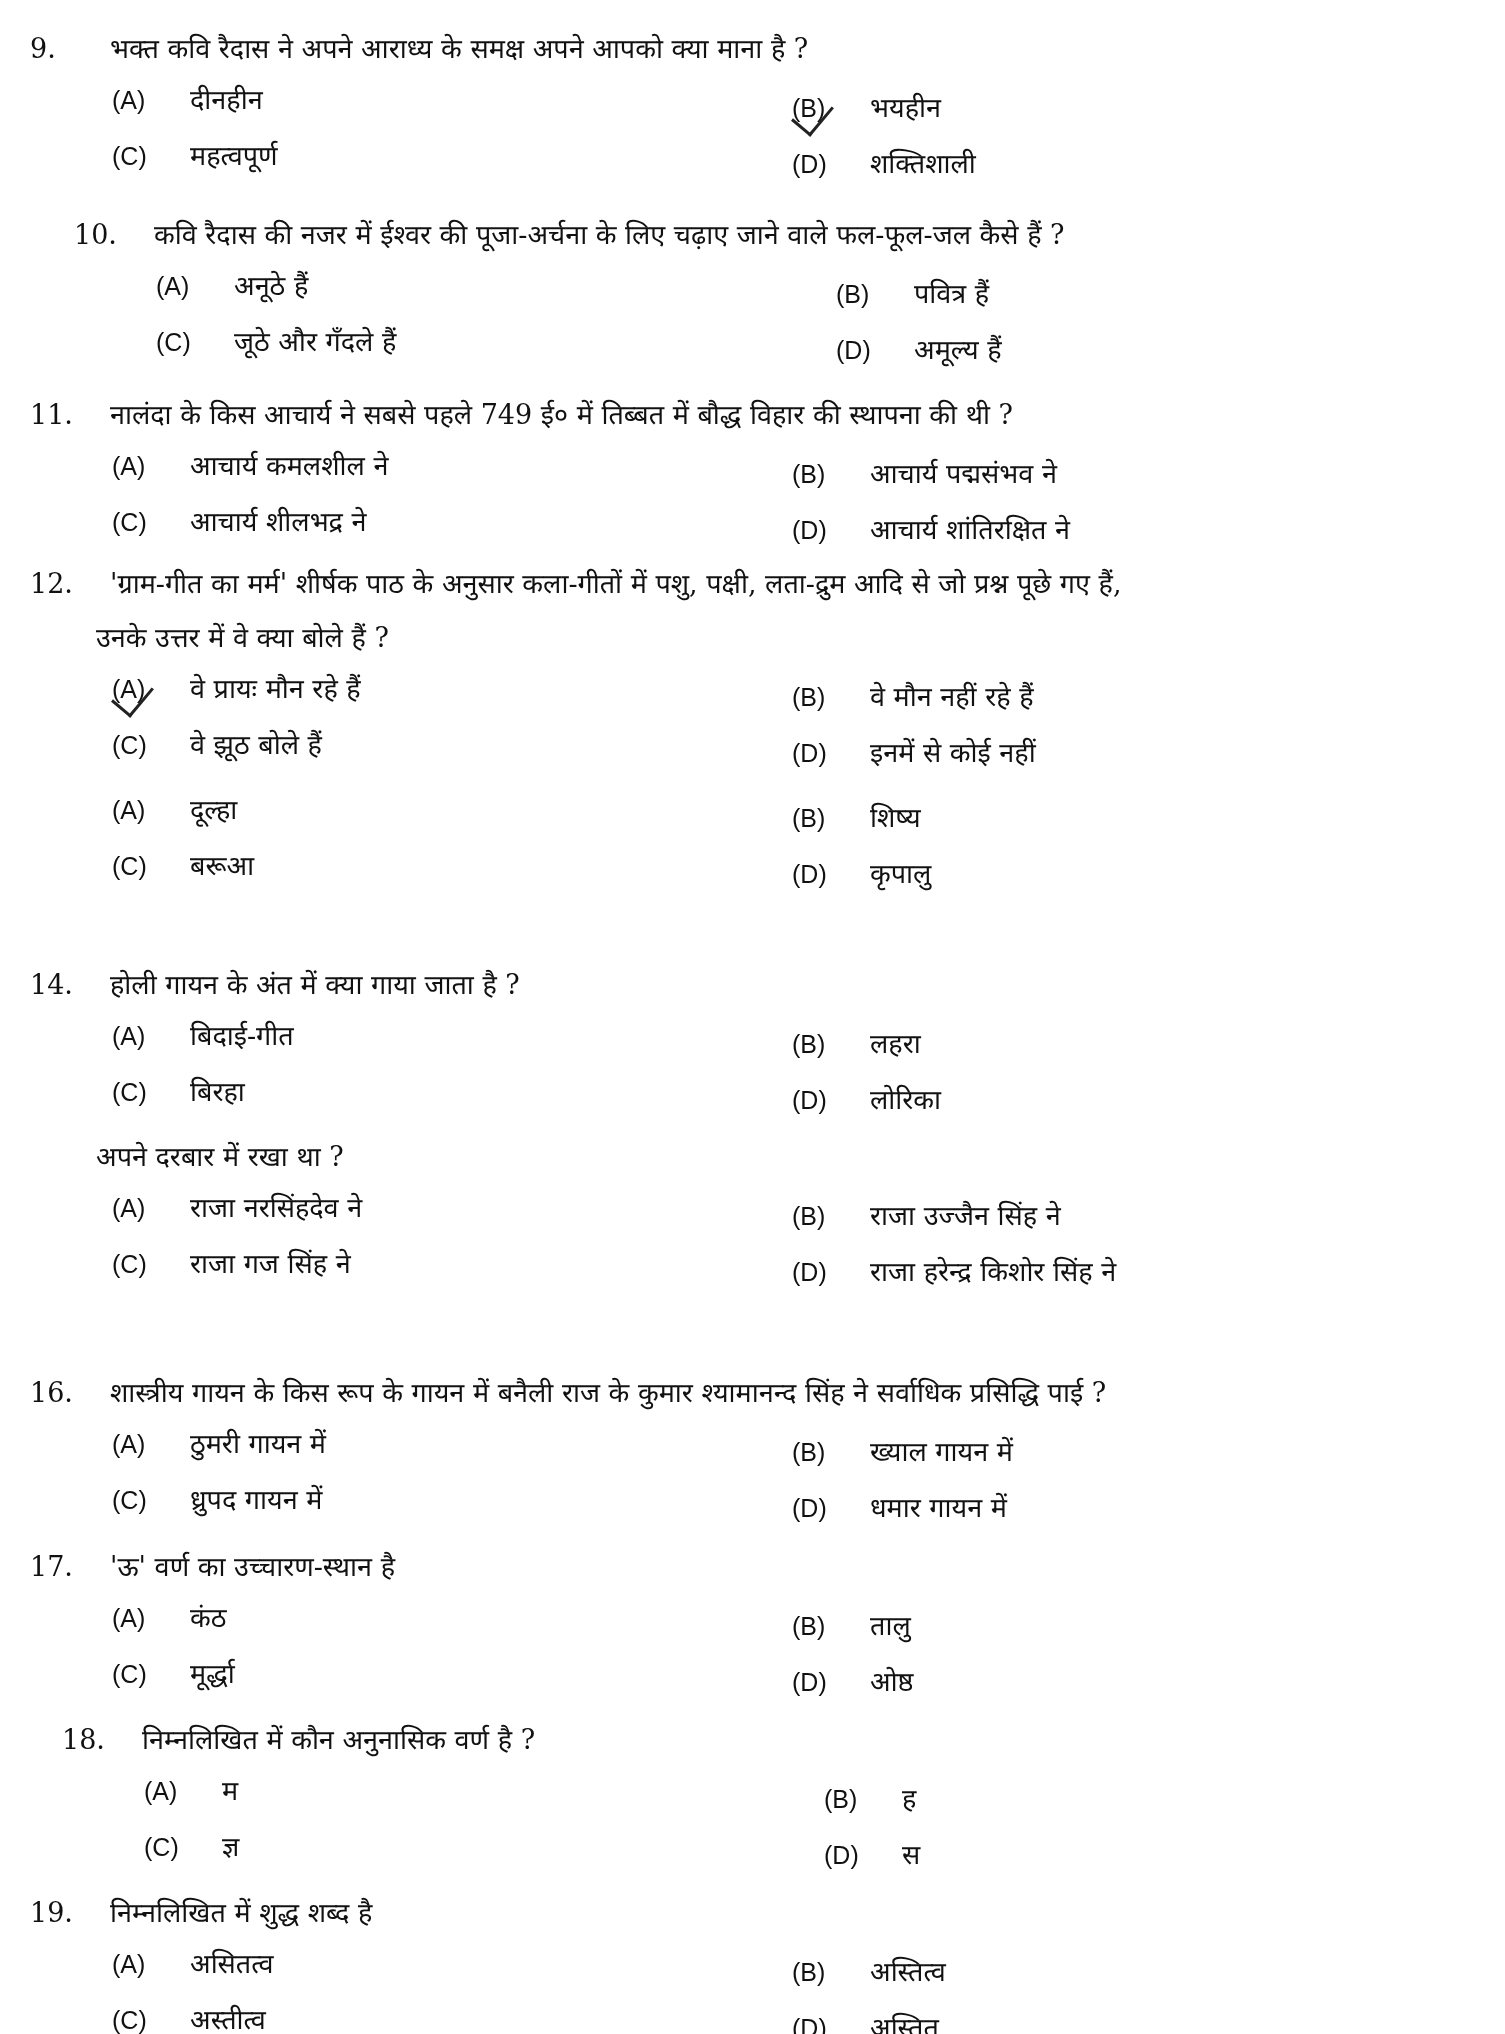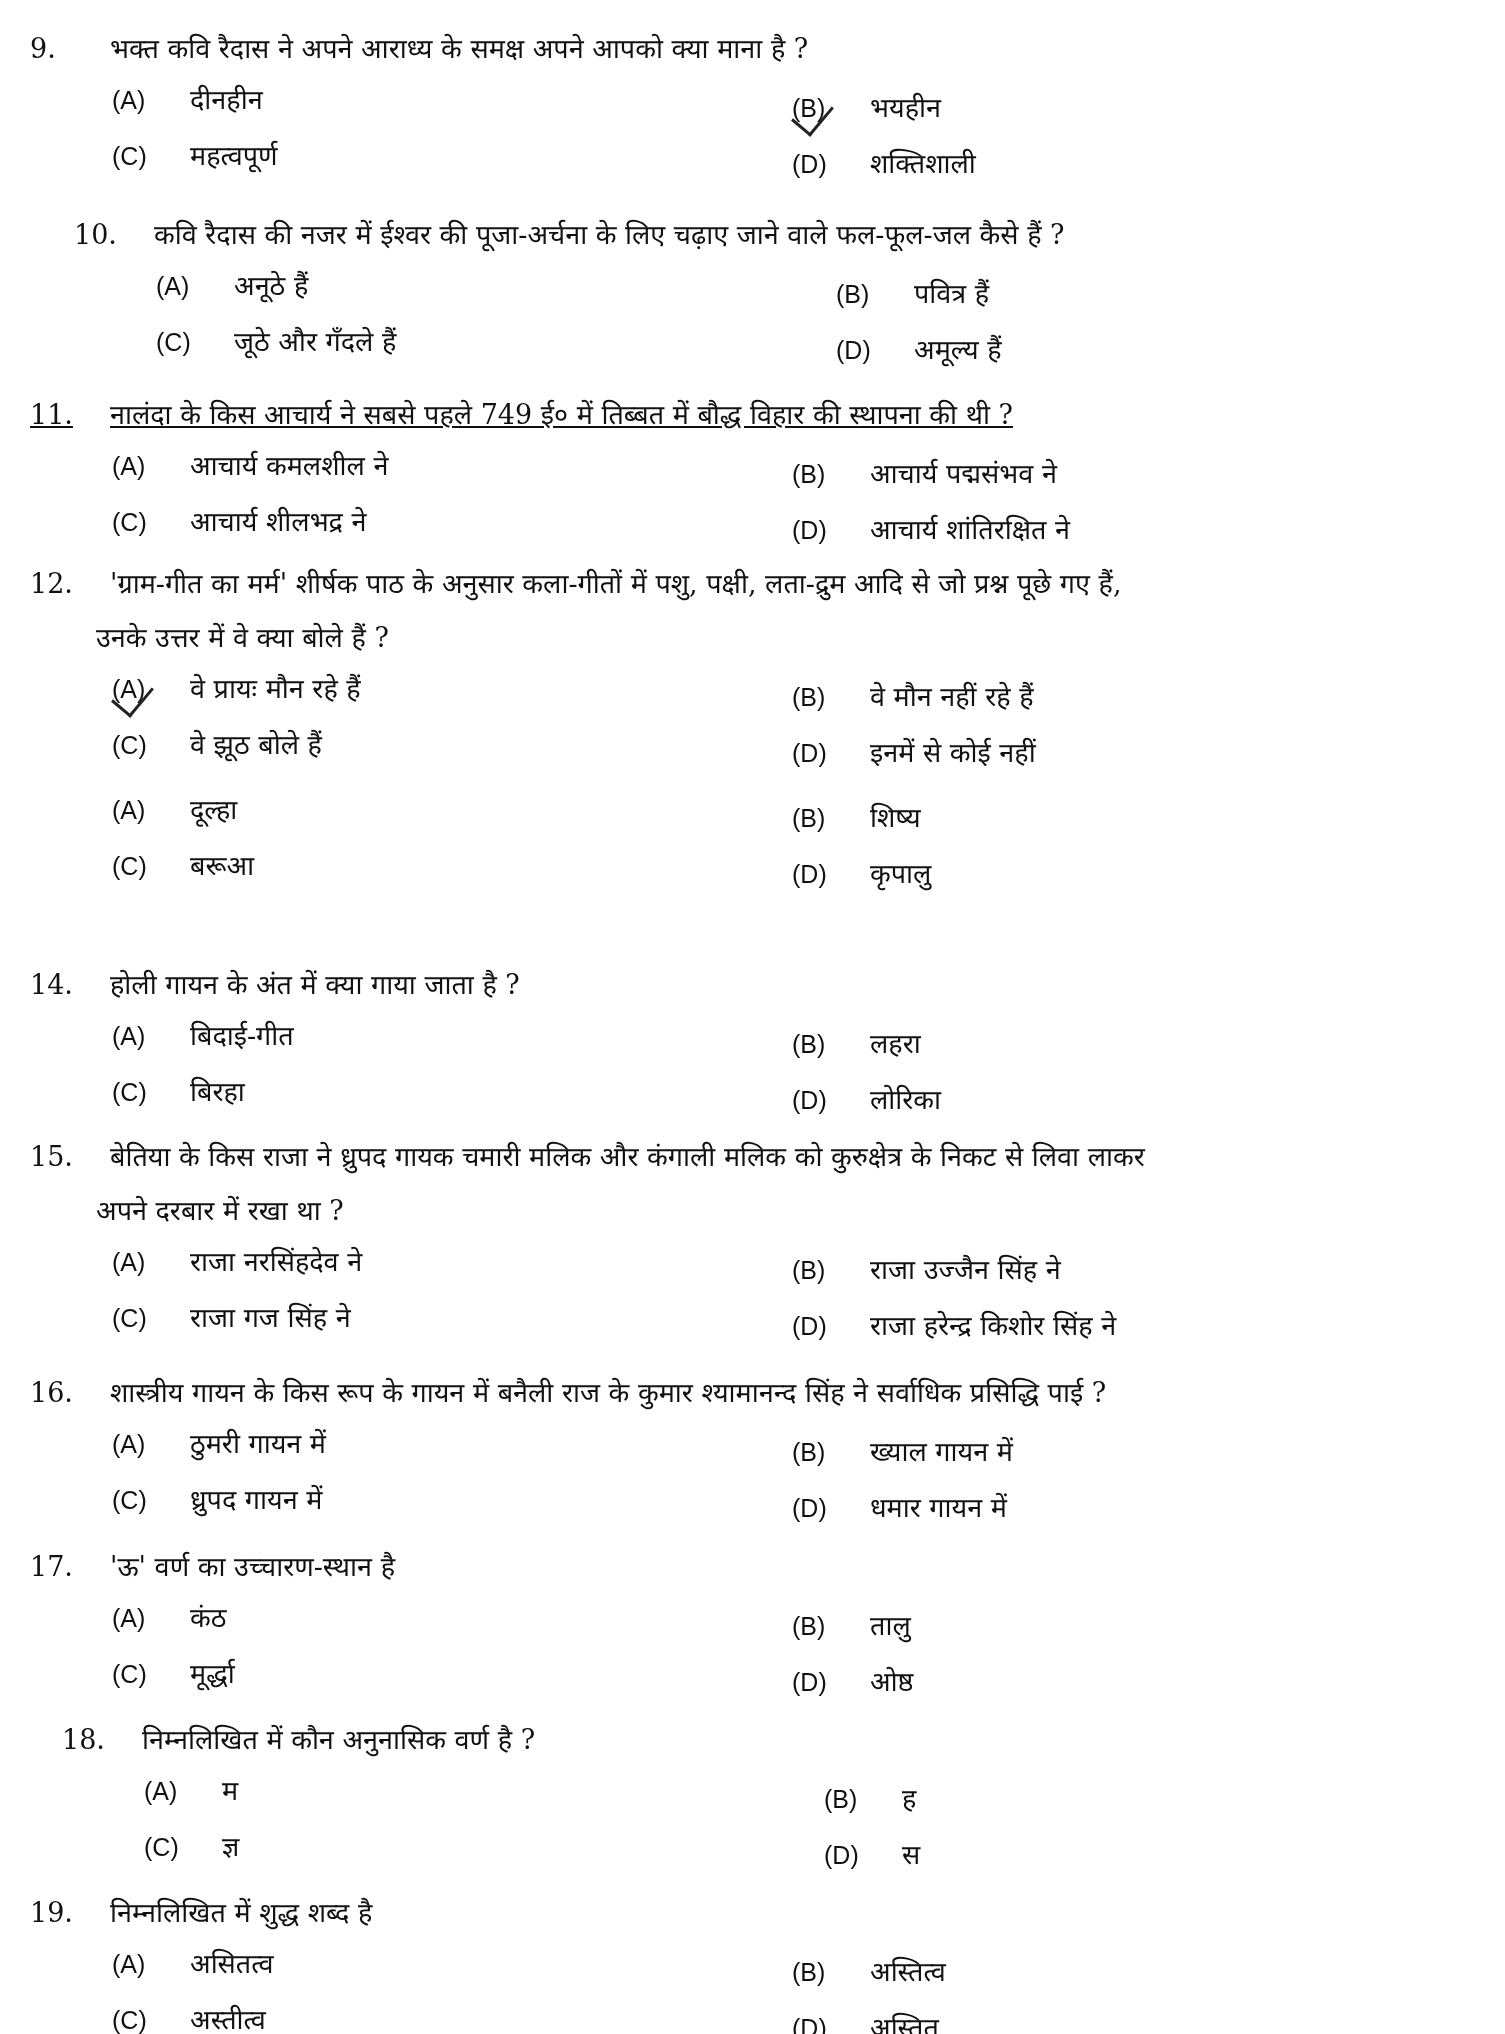--- a/index.html
+++ b/index.html
@@ -72,21 +72,21 @@
         <div class="opt c">
           <span class="lbl">(C)</span>
           <span>जूठे और गँदले हैं</span>
         </div>
         <div class="opt d">
           <span class="lbl">(D)</span>
           <span>अमूल्य हैं</span>
         </div>
       </div>
     </div>
-    <div class="q" style="top: 388px; text-decoration: underline;">
+    <div class="q" style="top: 388px;">
       <div class="qrow">
         <span class="qnum">11.</span>
         <span class="qtext">नालंदा के किस आचार्य ने सबसे पहले 749 ई० में तिब्बत में बौद्ध विहार की स्थापना की थी ?</span>
       </div>
       <div class="opts">
         <div class="opt a">
           <span class="lbl">(A)</span>
           <span>आचार्य कमलशील ने</span>
         </div>
         <div class="opt b">
@@ -168,24 +168,20 @@
           <span class="lbl">(C)</span>
           <span>बिरहा</span>
         </div>
         <div class="opt d">
           <span class="lbl">(D)</span>
           <span>लोरिका</span>
         </div>
       </div>
     </div>
     <div class="q" style="top: 1130px;">
-      <div class="qrow">
-        <span class="qnum">15.</span>
-        <span class="qtext">बेतिया के किस राजा ने ध्रुपद गायक चमारी मलिक और कंगाली मलिक को कुरुक्षेत्र के निकट से लिवा लाकर</span>
-      </div>
       <div class="qrow">
         <span class="qtext cont">अपने दरबार में रखा था ?</span>
       </div>
       <div class="opts">
         <div class="opt a">
           <span class="lbl">(A)</span>
           <span>राजा नरसिंहदेव ने</span>
         </div>
         <div class="opt b">
           <span class="lbl">(B)</span>

